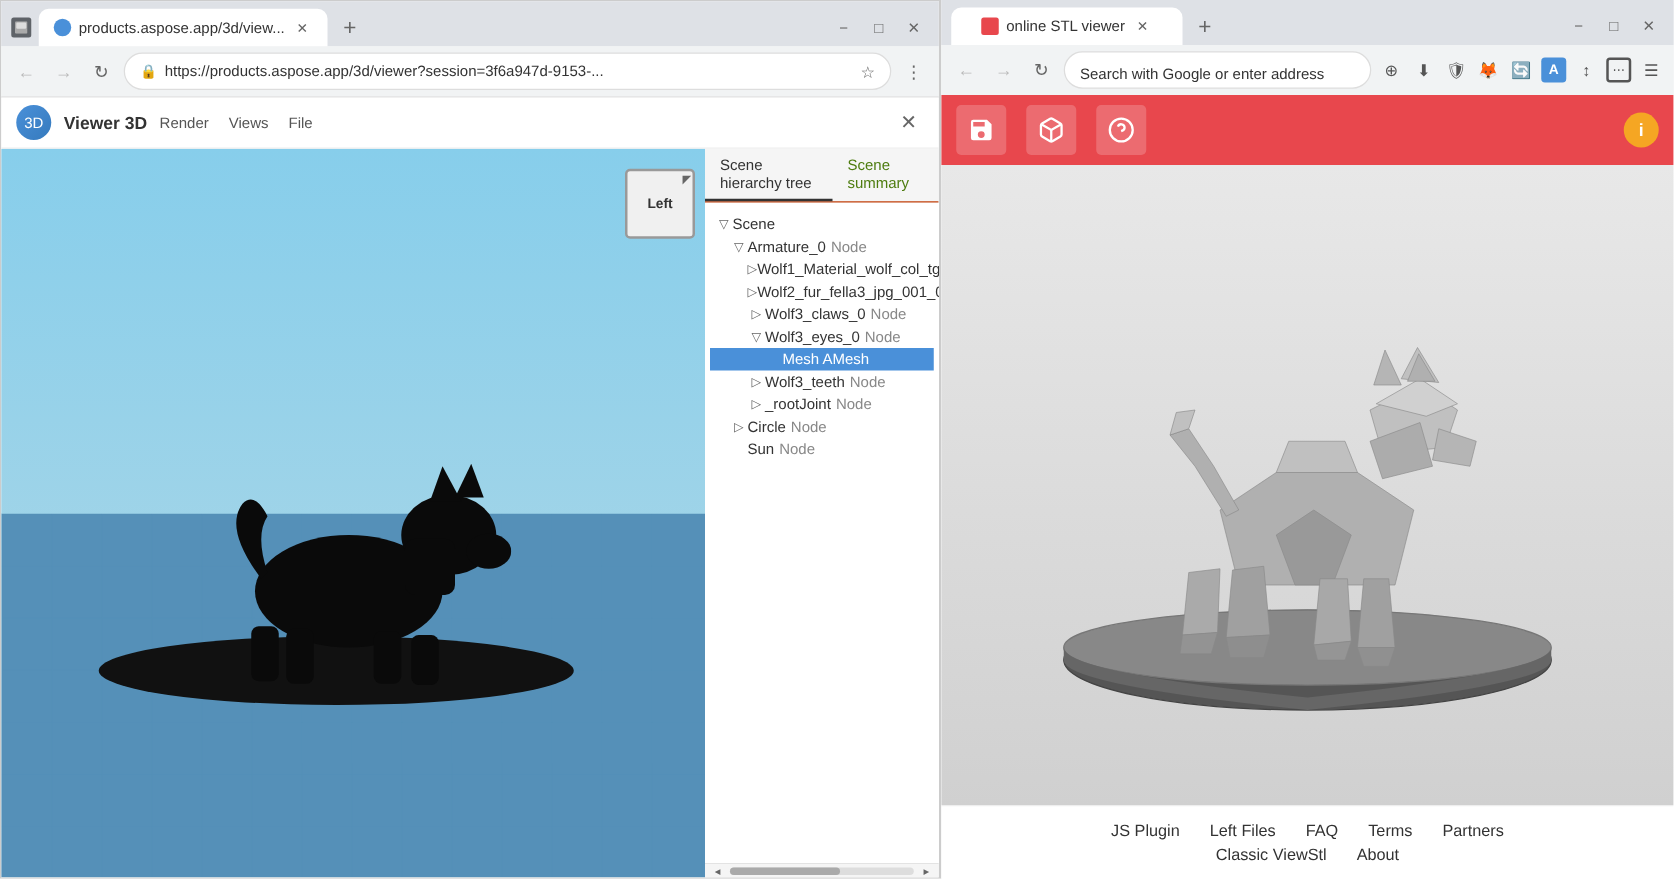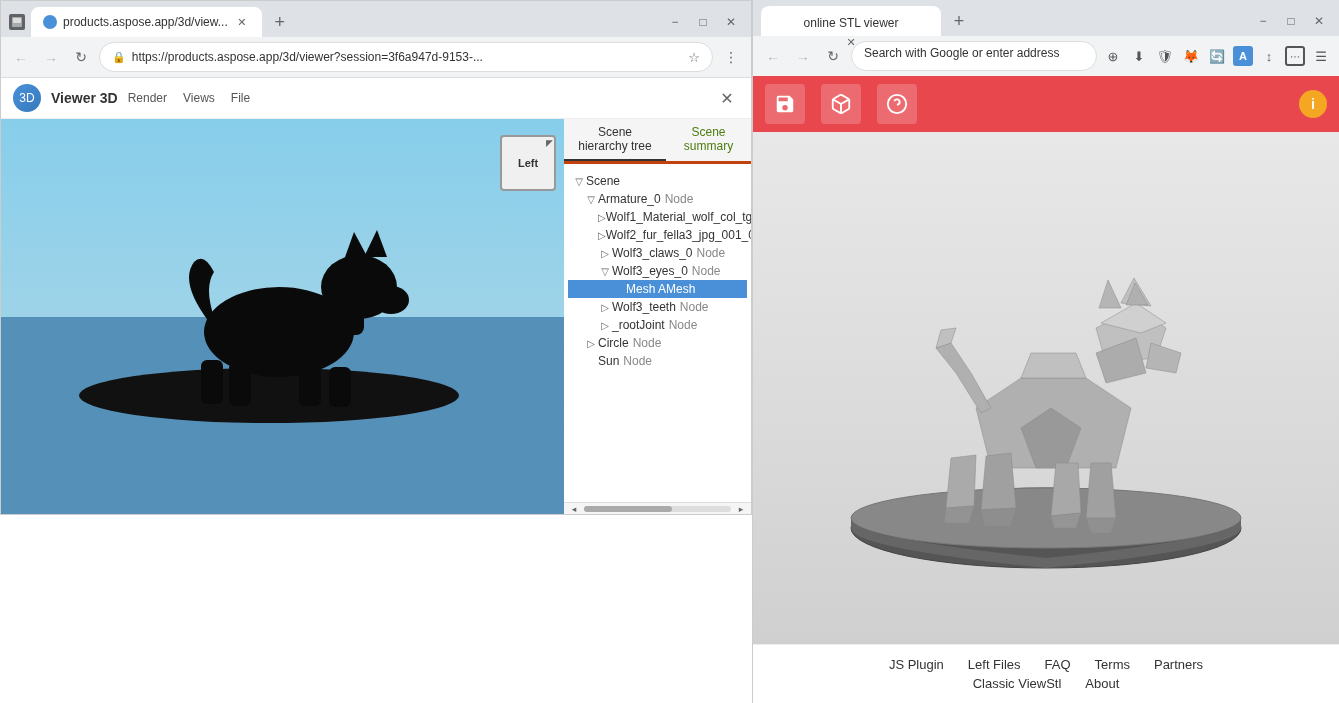--- a/index.html
+++ b/index.html
@@ -3,21 +3,21 @@
   <meta charset="utf-8">
   <style>
     * { margin: 0; padding: 0; box-sizing: border-box; }
     body { width: 1339px; height: 703px; overflow: hidden; font-family: Arial, sans-serif; font-size: 13px; background: #fff; position: relative; }
 
     
     .left-browser {
       position: absolute;
       left: 0; top: 0;
       width: 752px;
-      height: 515px;
+      height: 703px;
       background: #fff;
       border: 1px solid #ccc;
       display: flex;
       flex-direction: column;
     }
 
     .browser-chrome {
       background: #f1f3f4;
       border-bottom: 1px solid #ddd;
     }
@@ -240,23 +240,22 @@
     
     .scene-panel {
       flex: 1;
       overflow: hidden;
       display: flex;
       flex-direction: column;
     }
 
     .panel-tabs {
       display: flex;
-      border-bottom: 3px solid #c2410c;
+      border-bottom: 1px solid #c2410c;
       background: #f5f5f5;
-      text-align: center;
     }
 
     .panel-tab {
       padding: 6px 12px;
       font-size: 12px;
       cursor: pointer;
       color: #4d7c0f;
       border-bottom: 2px solid transparent;
     }
 
@@ -375,40 +374,39 @@
       background: #fff;
       border-radius: 8px 8px 0 0;
       padding: 4px 24px;
       display: flex;
       align-items: center;
       gap: 6px;
       font-size: 12px;
       color: #333;
       height: 30px;
       min-width: 180px;
-      flex-direction: column;
     }
 
     .right-address-bar {
       display: flex;
       align-items: center;
       padding: 4px 8px;
       gap: 6px;
       height: 40px;
       background: #f1f3f4;
     }
 
     .right-address-box {
       flex: 1;
       background: #fff;
       border: 1px solid #ddd;
       border-radius: 20px;
       padding: 4px 12px;
       display: flex;
-      align-items: flex-start;
+      align-items: flex-end;
       height: 30px;
     }
 
     .right-address-text {
       font-size: 12px;
       color: #333;
       flex: 1;
     }
 
     

